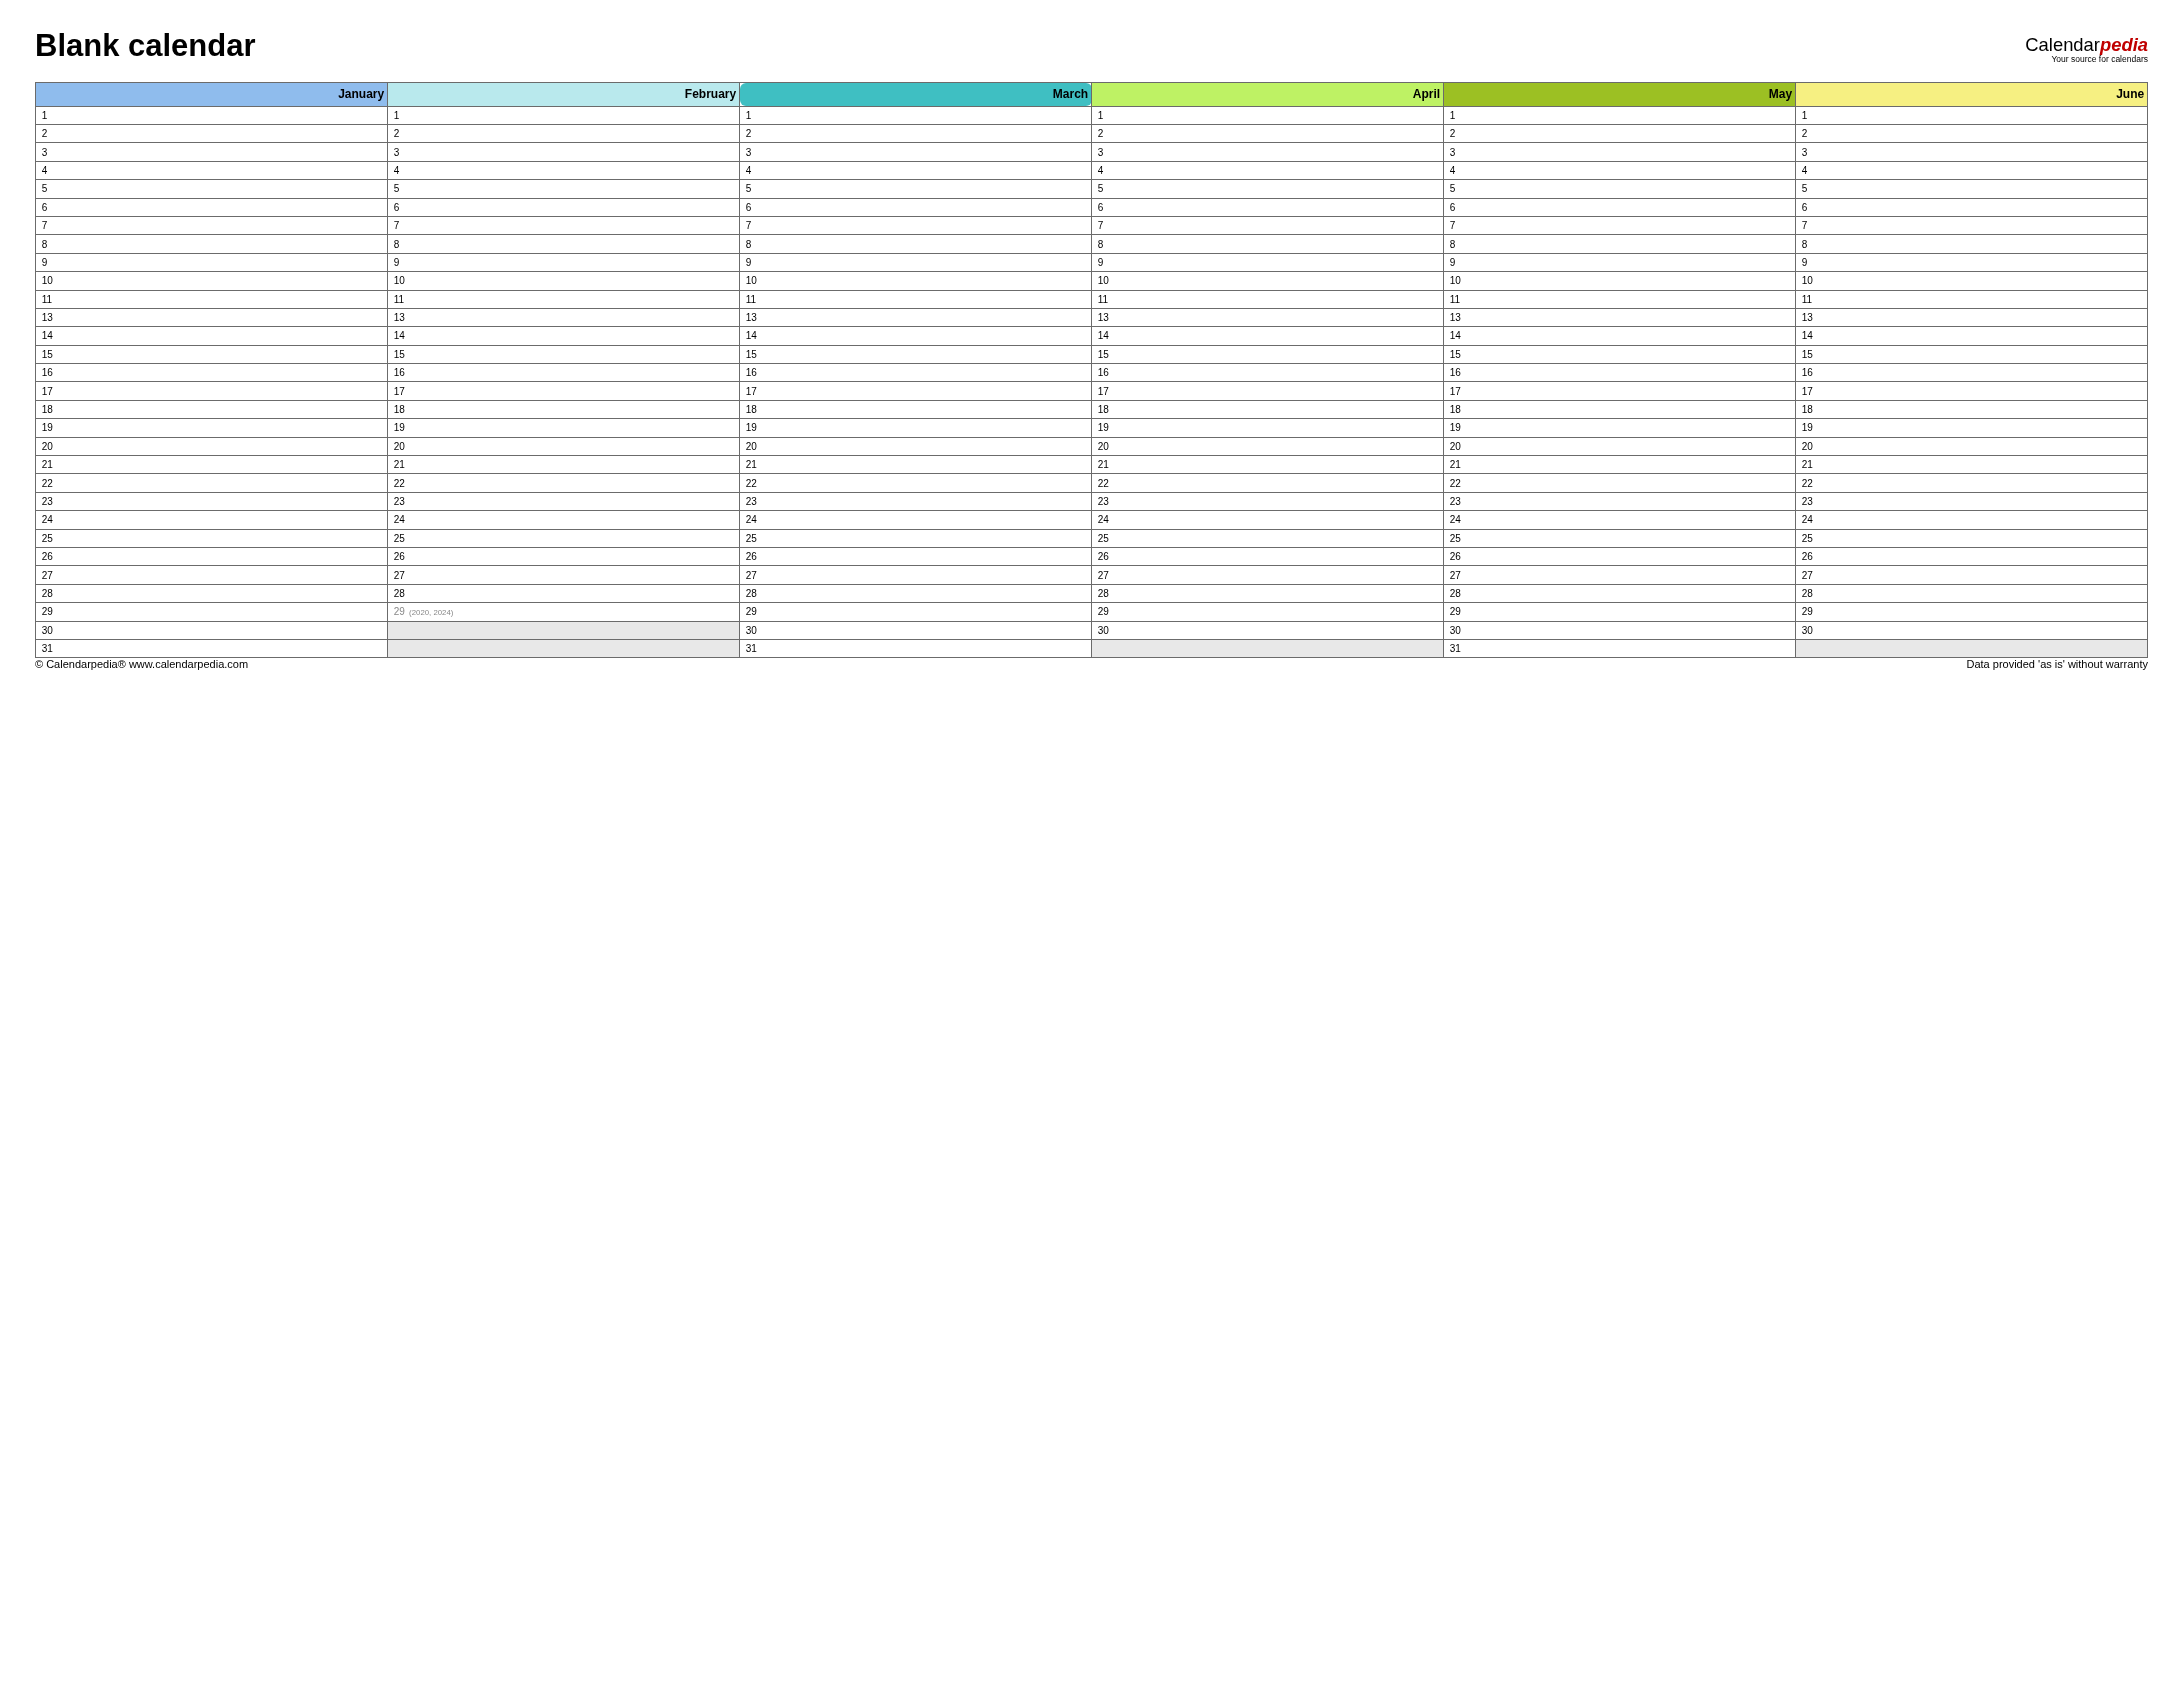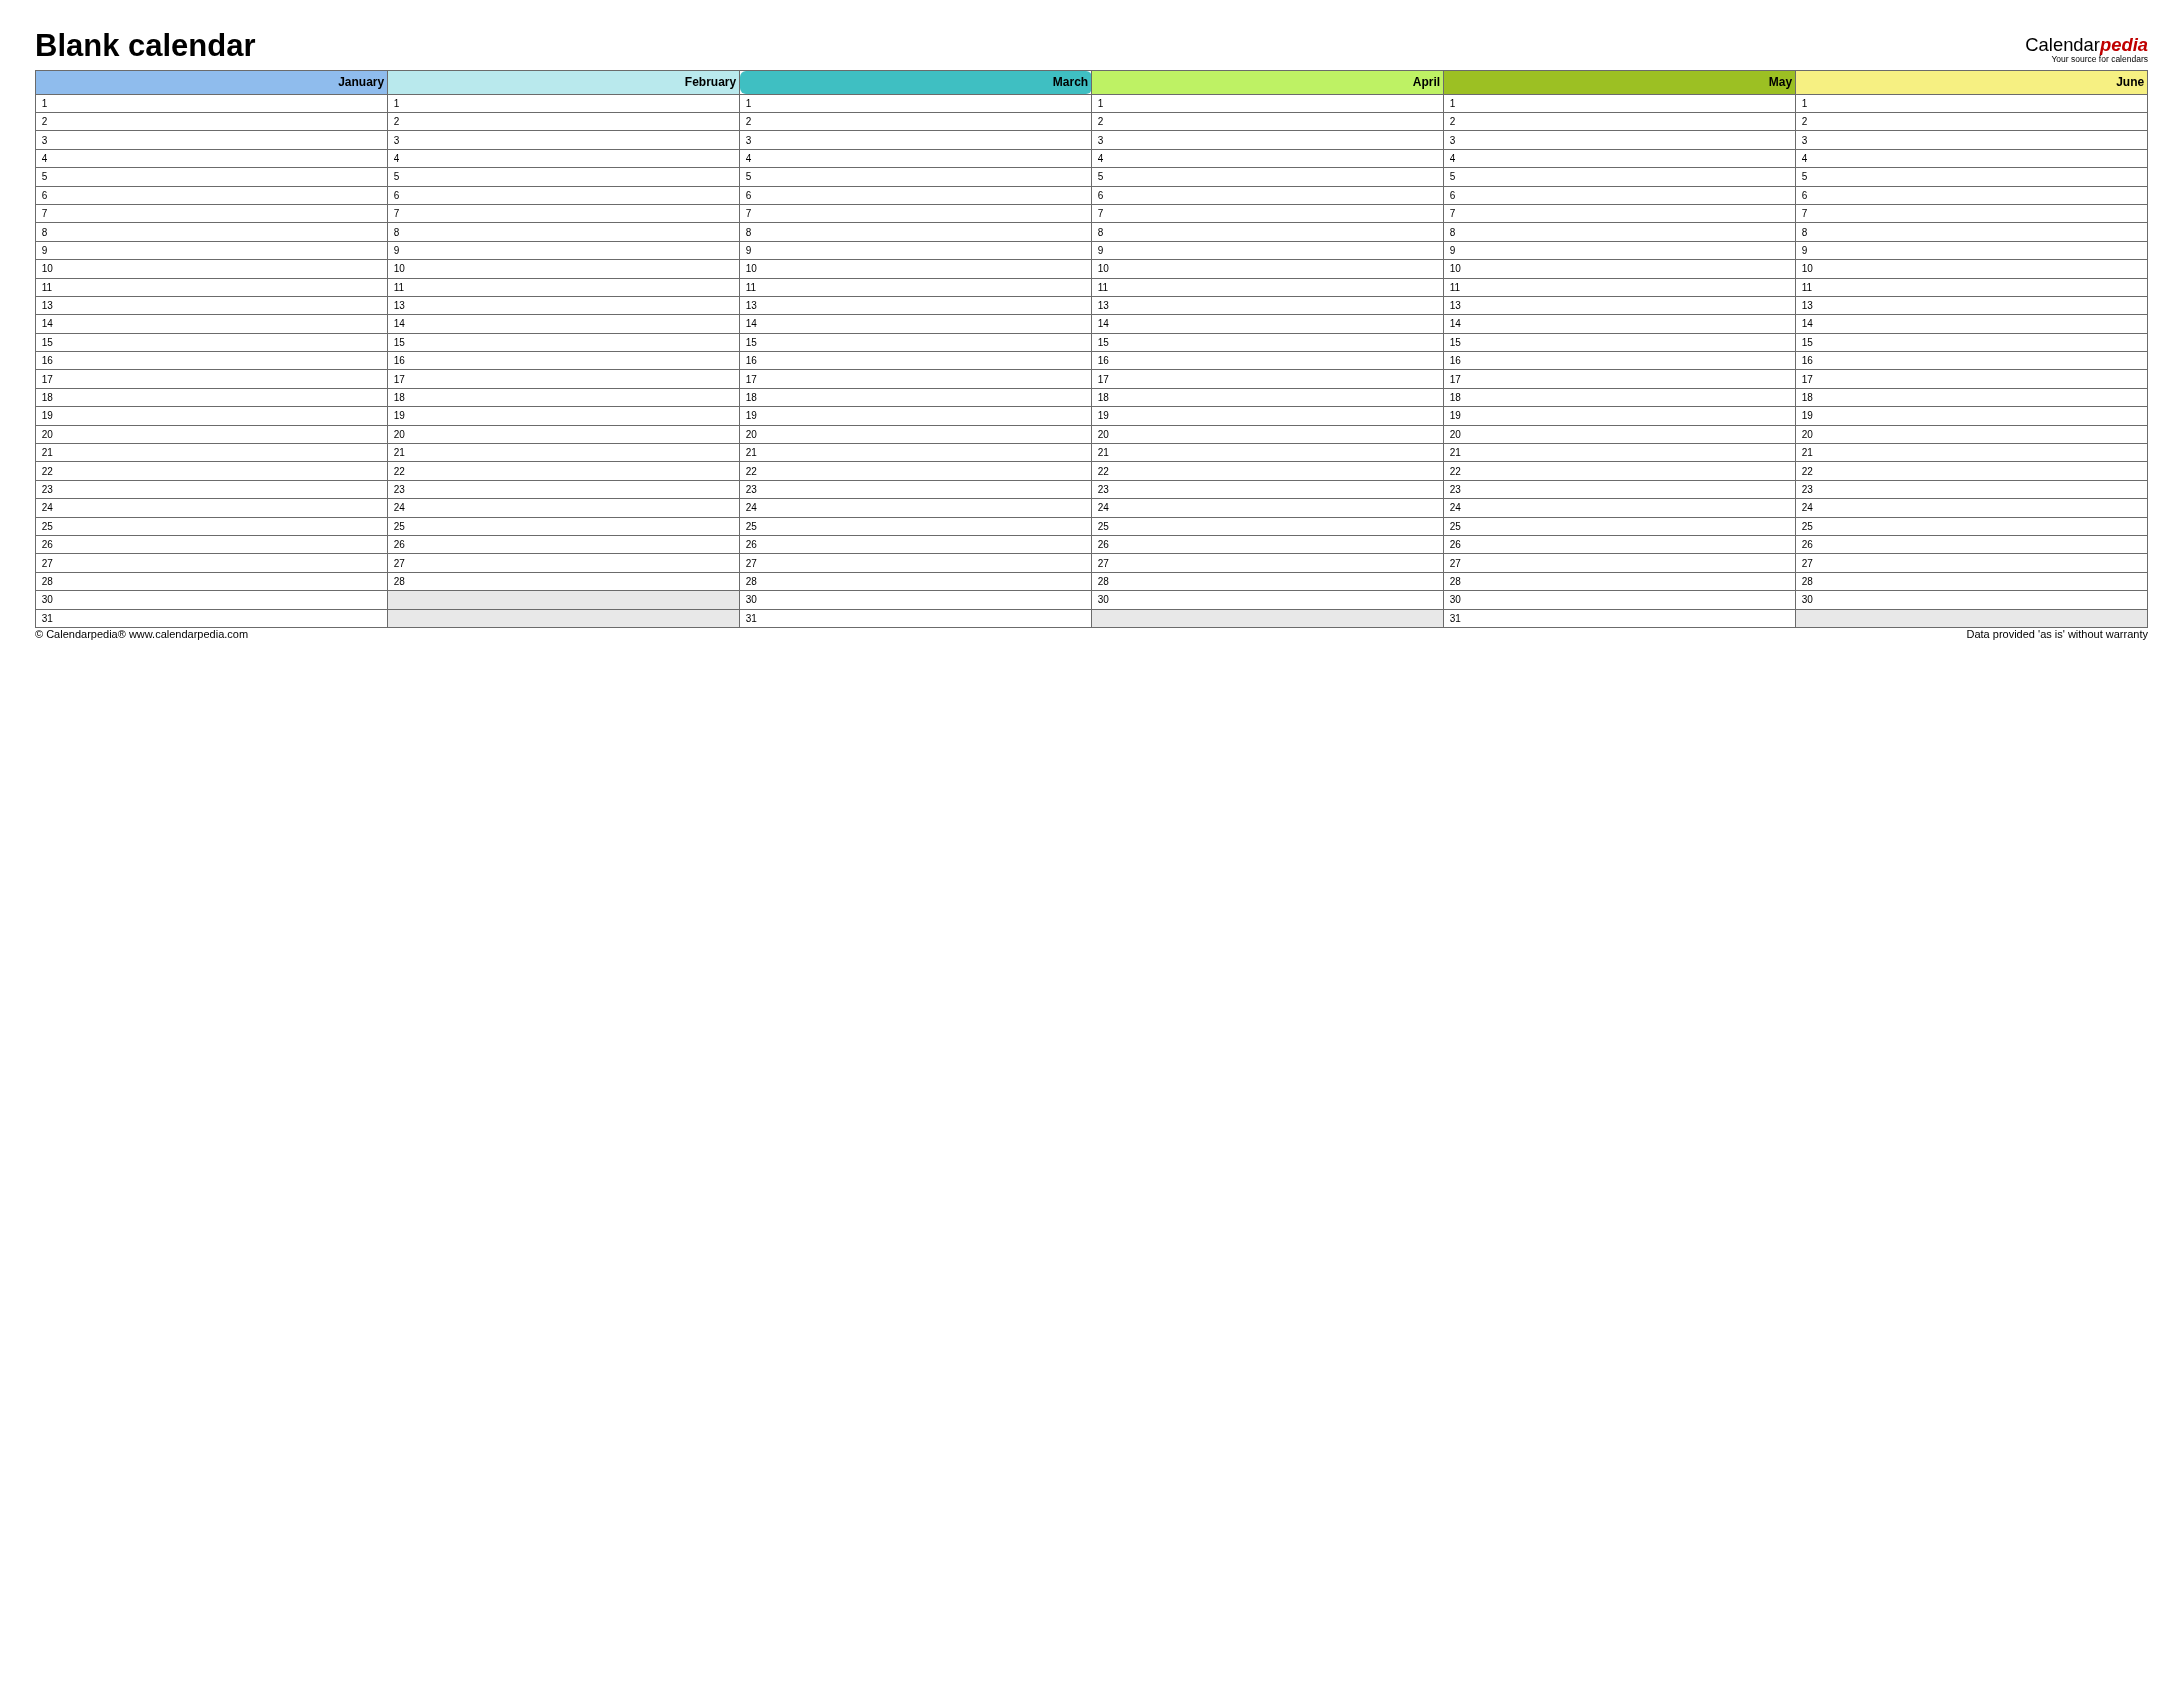--- a/index.html
+++ b/index.html
@@ -6,21 +6,21 @@
   body {
     font-family: Arial, Helvetica, sans-serif;
     background: #ffffff;
     padding: 28px 35px;
     color: #000;
   }
   .header {
     display: flex;
     justify-content: space-between;
     align-items: flex-end;
-    margin-bottom: 6px;
+    margin-bottom: 18px;
     gap: 38px;
   }
   .title {
     font-size: 31px;
     font-weight: bold;
     color: #000;
   }
   .brand {
     text-align: right;
   }
@@ -312,20 +312,28 @@
       </tr>
       <tr>
         <td>28</td>
         <td>28</td>
         <td>28</td>
         <td>28</td>
         <td>28</td>
         <td>28</td>
       </tr>
       <tr>
+        <td>29</td>
+        <td><span class="leap-day">29</span><span class="leap-note">(2020, 2024)</span></td>
+        <td>29</td>
+        <td>29</td>
+        <td>29</td>
+        <td>29</td>
+      </tr>
+      <tr>
         <td>30</td>
         <td class="inactive"></td>
         <td>30</td>
         <td>30</td>
         <td>30</td>
         <td>30</td>
       </tr>
       <tr>
         <td>31</td>
         <td class="inactive"></td>

